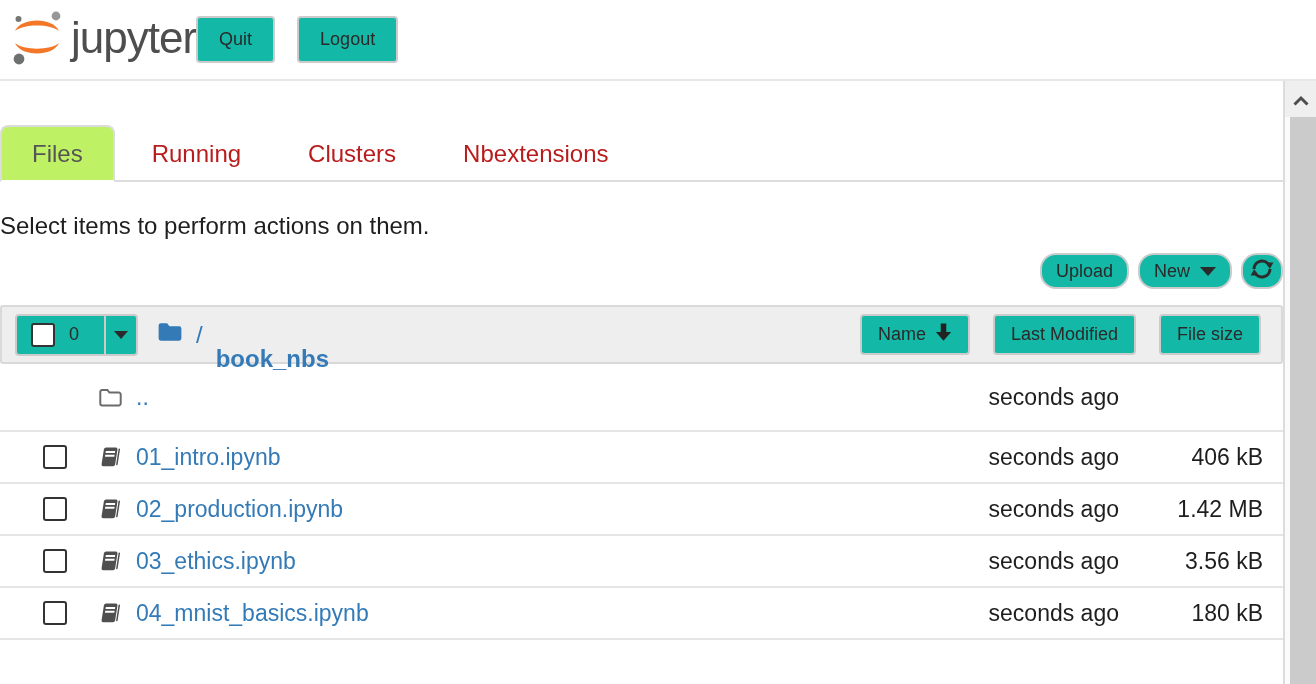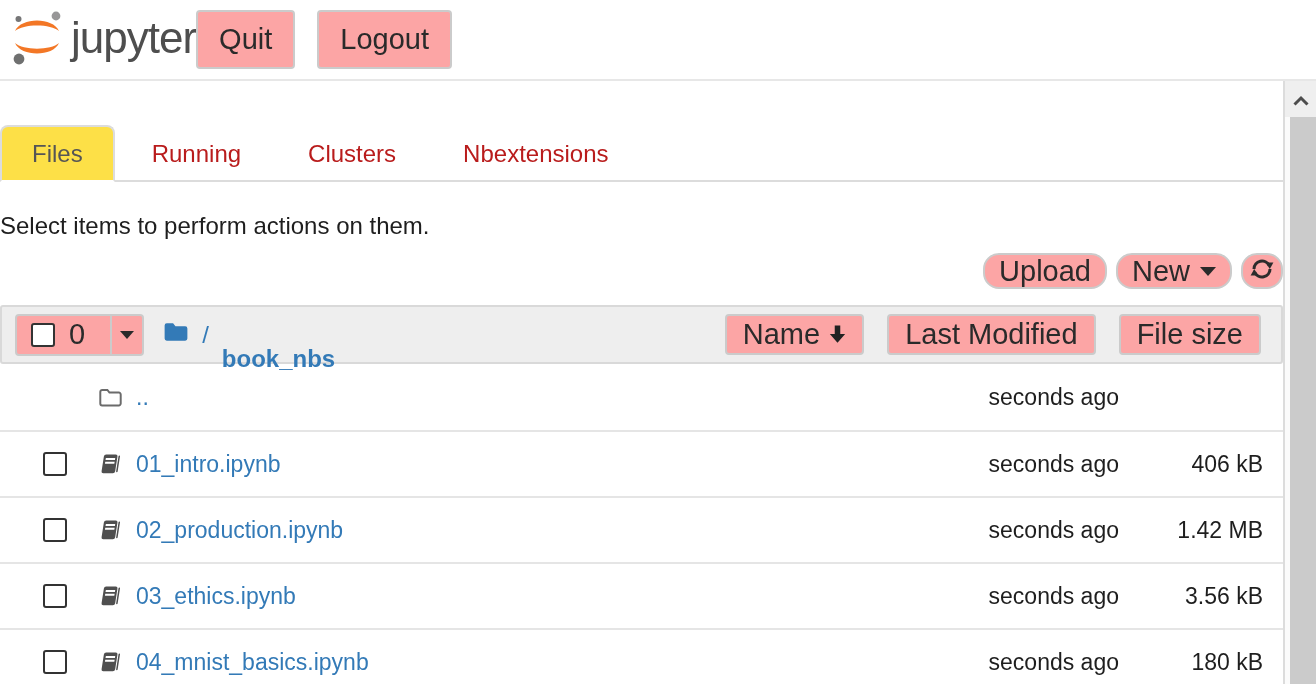--- a/index.html
+++ b/index.html
@@ -14,42 +14,42 @@
   
   .app-header {
     height:81px; border-bottom:2px solid #e7e7e7;
     display:flex; align-items:center; 
     padding:0 16px 0 8px;
   }
   .logo { display:flex; align-items:center; gap:5px; cursor:pointer; }
   .logo-text { font-size:44px; color:#4e4e4e; letter-spacing:-1px; margin-top:-4px; }
   .header-buttons { display:flex; gap:22px; }
   .btn {
-    background:#fca5a5; border:2px solid #cbcbcb; border-radius:4px;
-    color:#2a2a2a; font-size:29px; font-family:inherit; cursor:pointer;
+    background:#14b8a6; border:2px solid #cbcbcb; border-radius:4px;
+    color:#2a2a2a; font-size:18px; font-family:inherit; cursor:pointer;
     display:inline-flex; align-items:center; justify-content:center;
   }
   .btn-lg { padding:11px 21px; }
 
   
   .scroll-area { position:absolute; top:81px; left:0; right:0; bottom:0; }
   .scrollbar { position:absolute; top:0; right:0; bottom:0; width:33px; background:#fbfbfb; border-left:2px solid #dcdcdc; }
   .scroll-up { height:36px; background:#efefef; display:flex; align-items:center; justify-content:center; cursor:pointer; }
   .scroll-thumb { position:absolute; top:36px; bottom:0; right:0; width:26px; background:#cbcbcb; }
 
   .content { position:absolute; top:0; left:0; right:33px; bottom:0; overflow:hidden; }
 
   
   .tabs { margin-top:44px; display:flex; border-bottom:2px solid #dcdcdc; align-items:flex-end; }
   .tab {
     padding:11px 30px; font-size:24px; color:#b91c1c; text-decoration:none;
     margin-right:7px; cursor:pointer; line-height:31px; display:block;
   }
   .tab.active {
-    background:#fde047; border:2px solid #dcdcdc; border-bottom:2px solid #fff;
+    background:#bef264; border:2px solid #dcdcdc; border-bottom:2px solid #fff;
     border-radius:8px 8px 0 0; color:#555; margin-bottom:-2px; cursor:default;
   }
 
   
   .notice { margin:30px 0 0 0; font-size:24px; color:#1e1e1e; }
   .action-row { display:flex; justify-content:flex-end; align-items:center; gap:9px; margin-top:13px; }
   .action-row .btn { height:36px; padding:12px 14px;border-radius:16px; }
   .new-btn { gap:10px; }
   .caret-down {
     width:0; height:0; display:inline-block;
@@ -76,21 +76,21 @@
     border-radius:3px; display:inline-block; flex:0 0 auto; cursor:pointer;
   }
   .crumbs { display:flex; align-items:center; gap:13px; margin-left:19px; font-size:24px; }
   .crumb-sep { color:#337ab7; text-decoration:none; }
   .crumb-current { color:#337ab7; font-weight:bold; text-decoration:none;margin-top:48px; }
   .sort-buttons { margin-left:auto; display:flex; gap:23px;padding-left:42px; }
   .sort-buttons .btn { height:41px; padding:0 16px; gap:9px; }
 
   
   .row {
-    height:66px; border-bottom:2px solid #e5e5e5;
+    height:52px; border-bottom:2px solid #e5e5e5;
     display:flex; align-items:center; padding:0 20px 0 43px;
   }
   .row-parent { height:68px; }
   .row .checkbox { margin-right:31px; }
   .invisible { visibility:hidden; }
   .file-icon { width:25px; margin-right:13px; display:flex; align-items:center; flex:0 0 auto; }
   .file-link { color:#337ab7; font-size:23px; text-decoration:none; cursor:pointer; }
   .row-spacer { flex:1; }
   .col-modified { width:170px; text-align:right; color:#1e1e1e; font-size:23px; }
   .col-size { width:144px; text-align:right; color:#1e1e1e; font-size:23px; }

